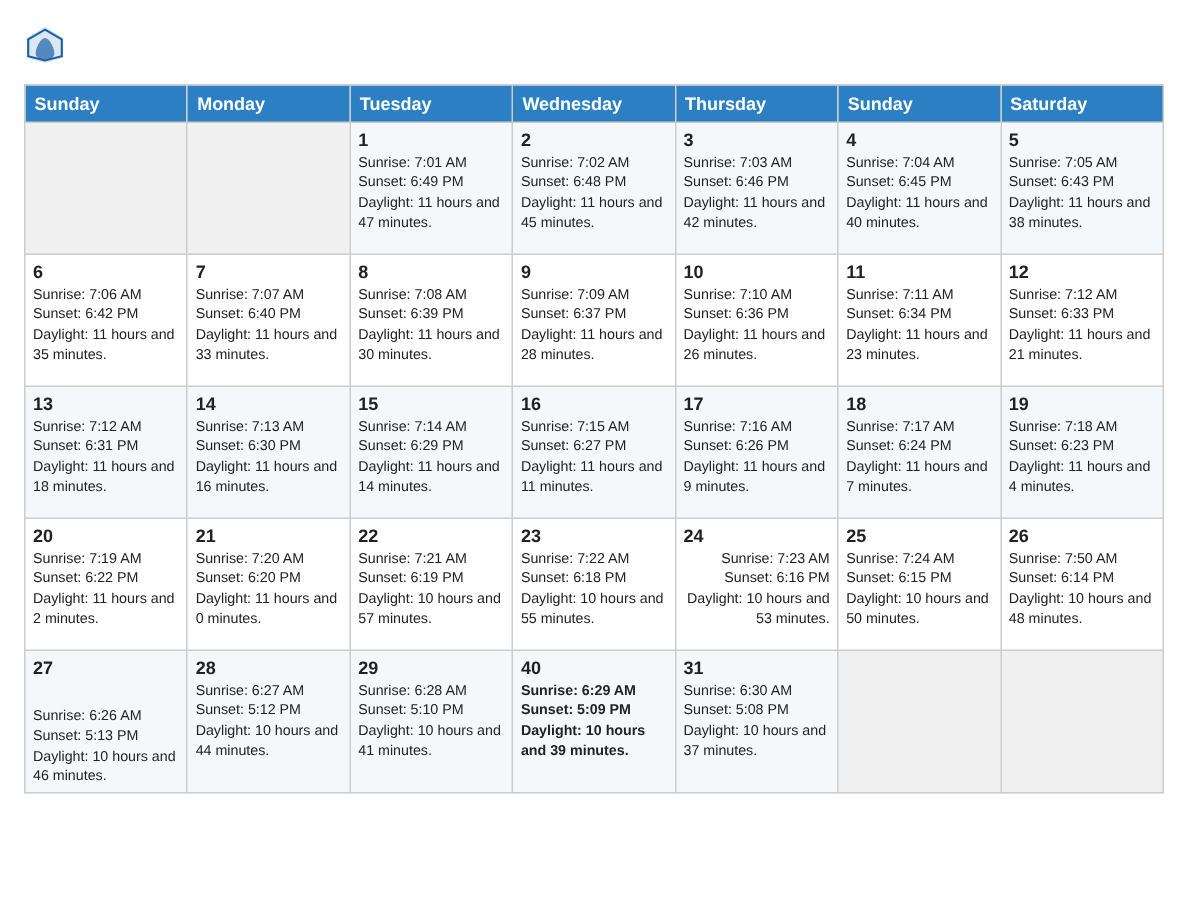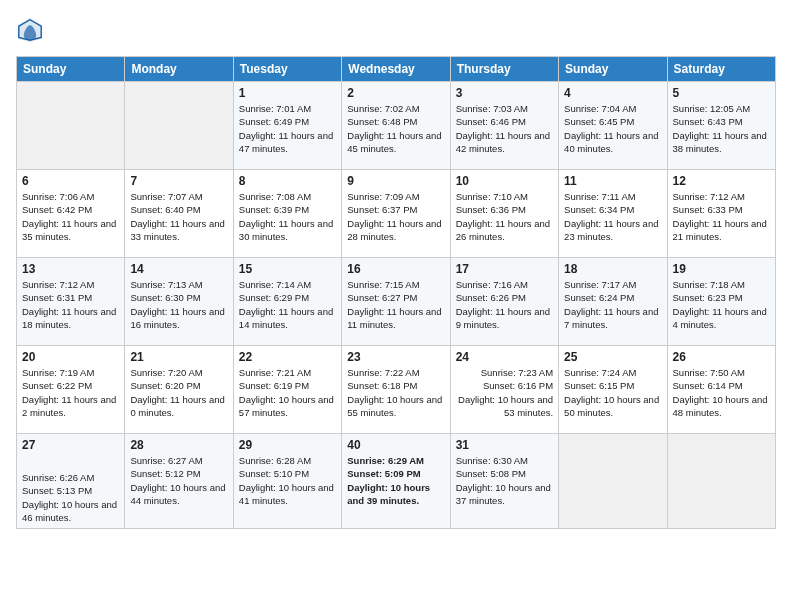--- a/index.html
+++ b/index.html
@@ -141,21 +141,21 @@
 Daylight: 11 hours and 42 minutes.</div>
         </td>
         <td>
           <span class="day-num">4</span>
           <div class="cell-content" style="white-space: pre-line;">Sunrise: 7:04 AM
 Sunset: 6:45 PM
 Daylight: 11 hours and 40 minutes.</div>
         </td>
         <td>
           <span class="day-num">5</span>
-          <div class="cell-content" style="white-space: pre-line;">Sunrise: 12:05 AM
+          <div class="cell-content" style="white-space: pre-line;">Sunrise: 7:05 AM
 Sunset: 6:43 PM
 Daylight: 11 hours and 38 minutes.</div>
         </td>
       </tr>
       <tr>
         <td>
           <span class="day-num">6</span>
           <div class="cell-content" style="white-space: pre-line;">Sunrise: 7:06 AM
 Sunset: 6:42 PM
 Daylight: 11 hours and 35 minutes.</div>

